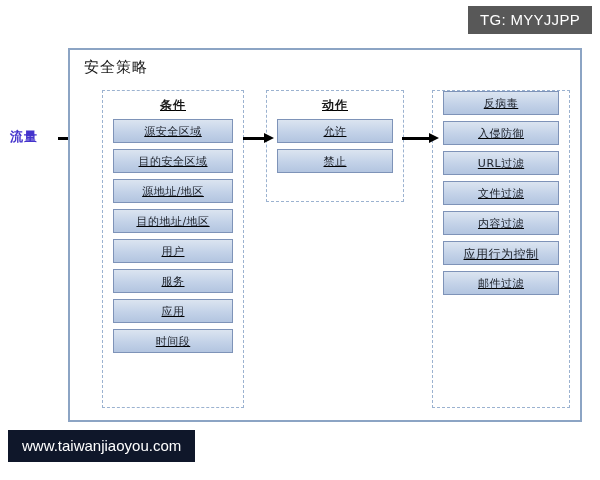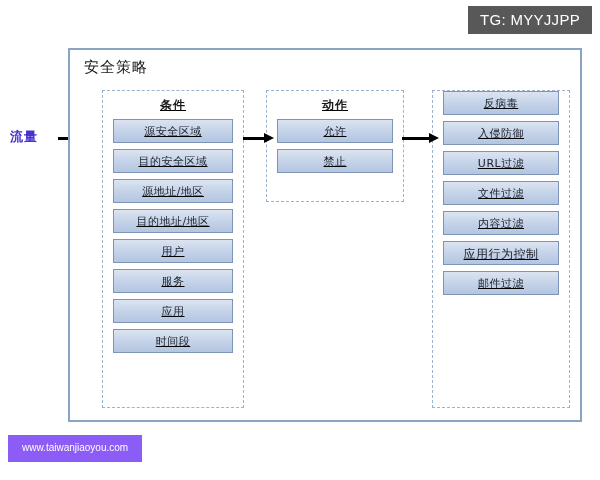--- a/index.html
+++ b/index.html
@@ -24,23 +24,23 @@
     color: #ffffff;
     font-size: 15px;
     letter-spacing: 0.3px;
     padding: 6px 12px 7px 12px;
     line-height: 1;
   }
   .site-badge {
     position: absolute;
     left: 8px;
     bottom: 18px;
-    background: #8b5cf6;
+    background: #0f172a;
     color: #ffffff;
-    font-size: 10px;
+    font-size: 15px;
     padding: 8px 14px 9px 14px;
     line-height: 1;
   }
 
   
   .policy-frame {
     position: absolute;
     left: 68px;
     top: 48px;
     width: 514px;

